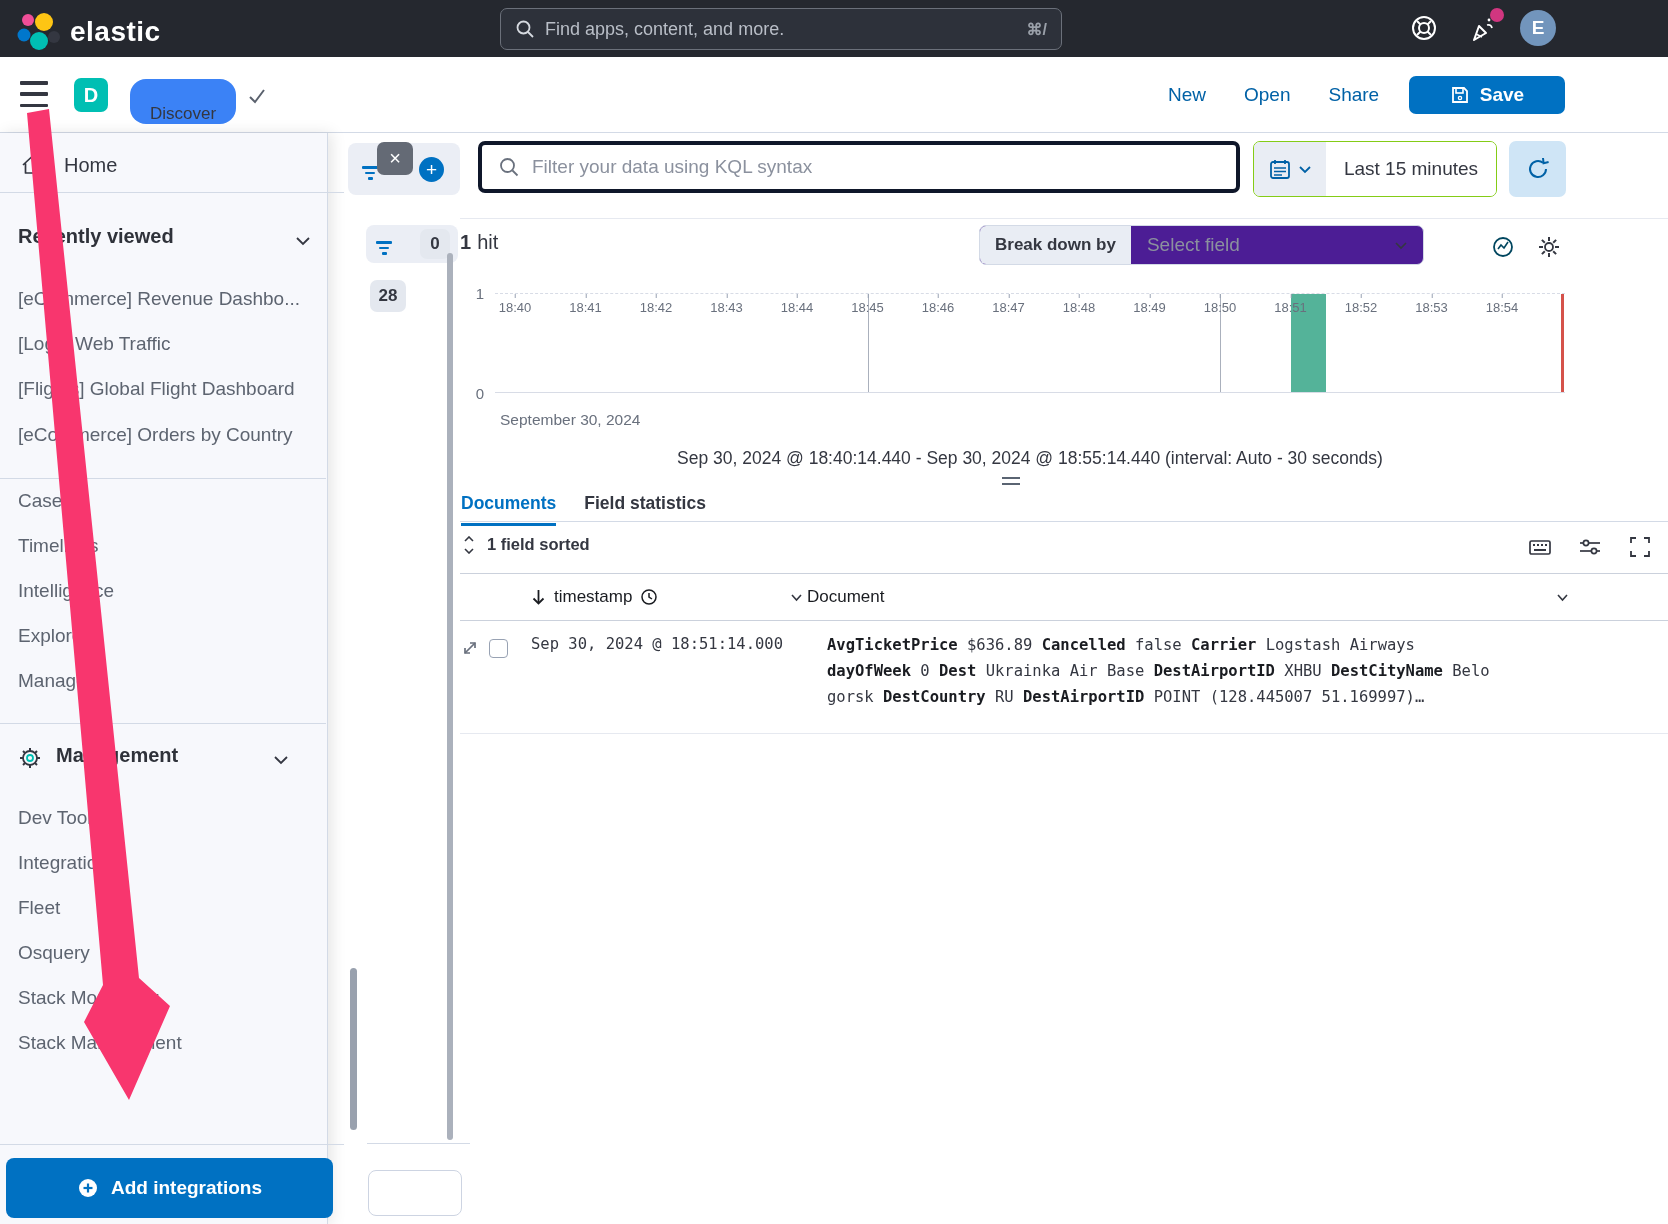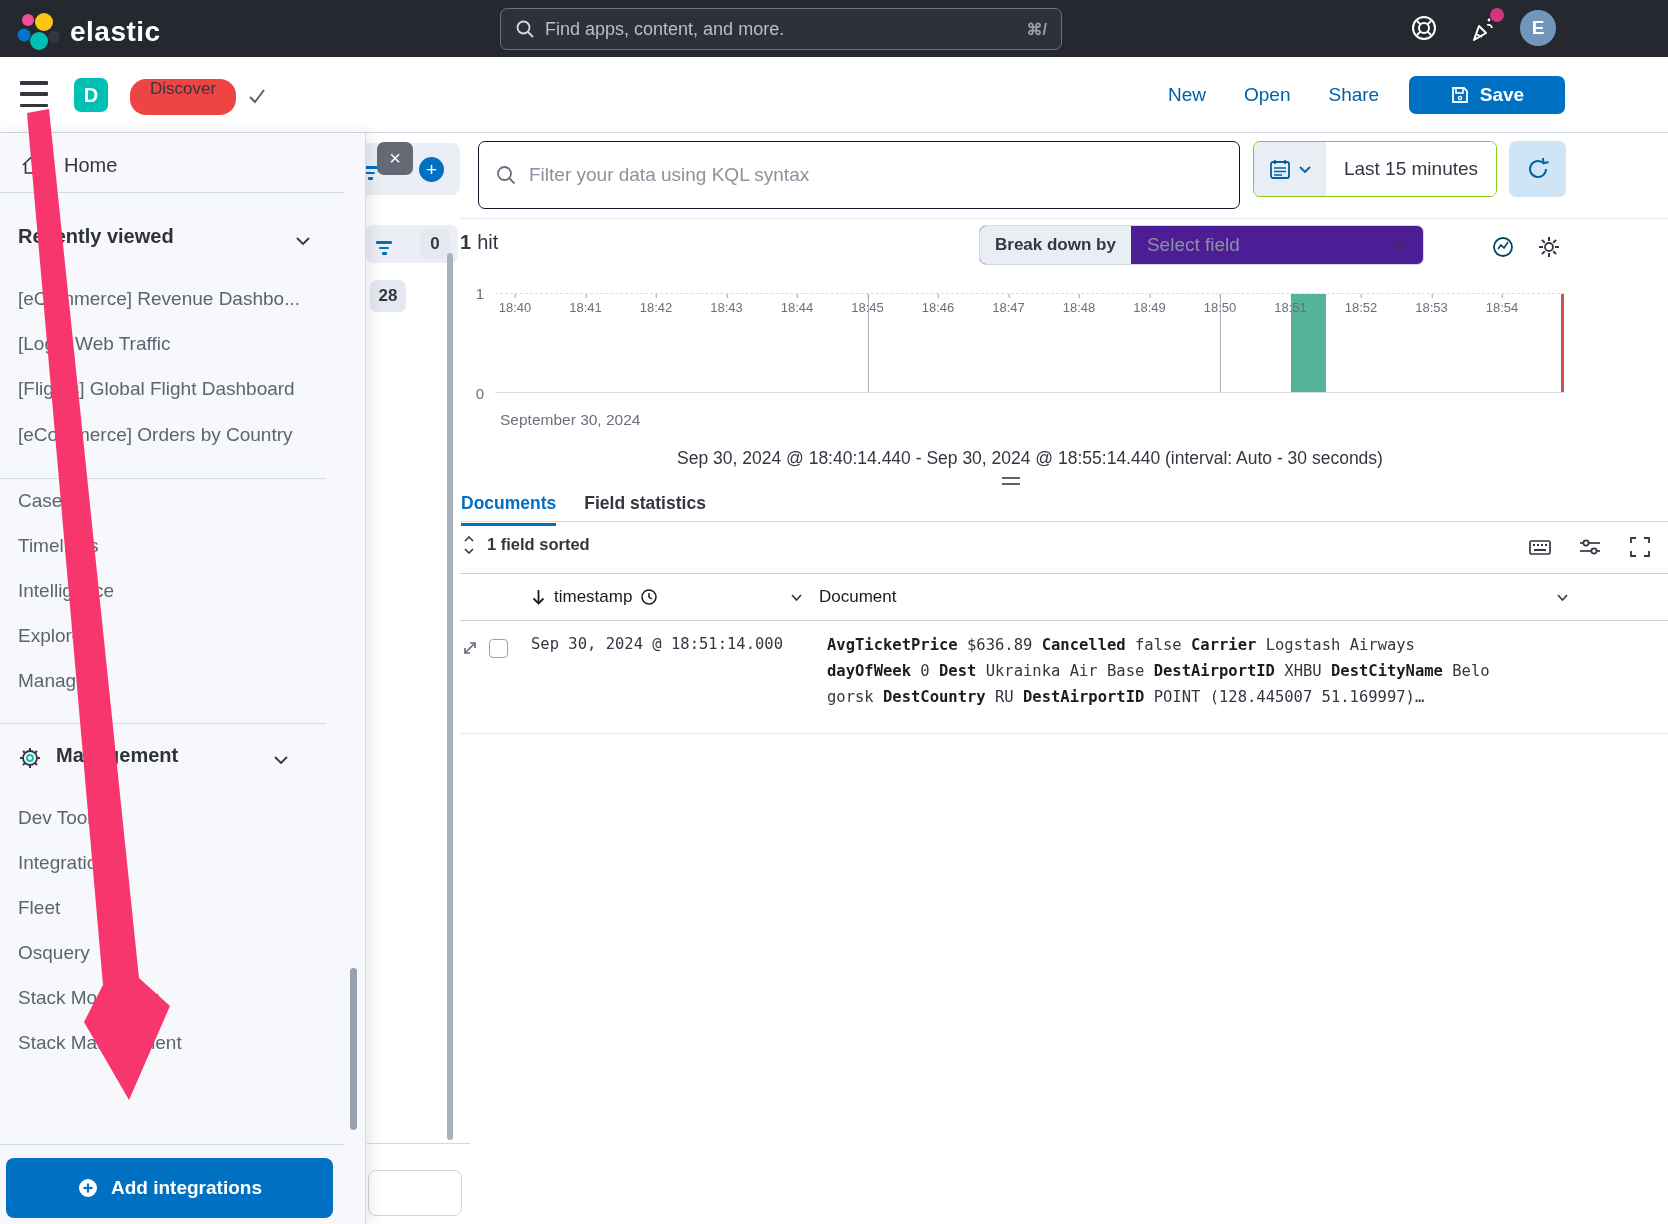--- a/index.html
+++ b/index.html
@@ -26,32 +26,32 @@
 
   
   #appbar { left:0; top:57px; width:1668px; height:76px; background:#fff;
     border-bottom:1px solid #d3dae6; z-index:20; }
   #hamburger { left:20px; top:24px; width:28px; height:26px; display:flex;
     flex-direction:column; justify-content:space-between; cursor:pointer; }
   #hamburger i { display:block; height:3.5px; background:#343741; border-radius:1px; }
   #space-badge { left:74px; top:21px; width:34px; height:34px; border-radius:7px;
     background:#00bfb3; color:#fff; font-size:20px; font-weight:700;
     display:flex; align-items:center; justify-content:center; }
-  #breadcrumb { left:130px; top:22px; height:36px; padding:0 20px; border-radius:16px;
-    background:#ef4444; color:#343741; font-size:17px; font-weight:500;
-    display:flex; align-items:flex-start; }
+  #breadcrumb { left:130px; top:22px; height:45px; padding:0 20px; border-radius:16px;
+    background:#3b82f6; color:#343741; font-size:17px; font-weight:500;
+    display:flex; align-items:flex-end; }
   #bc-check { left:246px; top:28px; color:#5a616d; }
   #appbar-links { right:103px; top:0; height:76px; display:flex; align-items:center; gap:38px; }
   #appbar-links span { color:#0061a6; font-size:19px; cursor:pointer; }
   #save-btn { left:1409px; top:19px; width:156px; height:38px; background:#0071c2;
     border-radius:7px; color:#fff; font-size:19px; font-weight:600; display:flex;
     align-items:center; justify-content:center; gap:10px; cursor:pointer; }
 
   
-  #nav { left:0; top:133px; width:366px; height:1091px; background:#f7f8fc; z-index:30;
+  #nav { left:0; top:133px; width:328px; height:1091px; background:#f7f8fc; z-index:30;
     border-right:1px solid #d3dae6; box-shadow:4px 0 14px rgba(0,0,0,.10); }
   .nav-div { left:0; width:344px; height:1px; background:#d3dae6; }
   .nav-div.short { left:0; width:326px; }
   #home-row { left:0; top:7px; width:344px; height:50px; display:flex; align-items:center;
     gap:22px; padding-left:20px; cursor:pointer; }
   #home-row span { font-size:20px; color:#343741; }
   .nav-head { left:18px; font-size:20px; font-weight:700; color:#2f323a; }
   .nav-item { left:18px; height:26px; font-size:19px; color:#5d6470; white-space:nowrap; cursor:pointer; }
   .chev { color:#343741; }
   #nav-scrollthumb { left:350px; top:835px; width:7px; height:162px; background:#99a1ae; border-radius:4px; }
@@ -71,21 +71,21 @@
     color:#fff; font-size:19px; display:flex; align-items:center; justify-content:center; cursor:pointer; }
   .badge { background:#e4e8ef; border-radius:7px; font-weight:700; font-size:17px; color:#343741;
     display:flex; align-items:center; justify-content:center; }
   #main-scrollbar { left:103px; top:120px; width:6px; height:887px; background:#abb1bc; border-radius:3px; }
   #strip-bottom-div { left:23px; top:1010px; width:103px; height:1px; background:#d3dae6; }
   #strip-input { left:24px; top:1037px; width:94px; height:46px; background:#fff;
     border:1px solid #cdd4e2; border-radius:8px; }
 
   
   #main { left:447px; top:133px; width:1221px; height:1091px; background:#fff; z-index:5; }
-  #kql { left:31px; top:8px; width:762px; height:68px; background:#fff; border:1px solid #0f172a;
+  #kql { left:31px; top:8px; width:762px; height:52px; background:#fff; border:4px solid #0f172a;
     border-radius:7px; display:flex; align-items:center; padding:0 16px; gap:12px; }
   #kql .ph { color:#8b919e; font-size:19px; }
   #datepicker { left:806px; top:8px; width:244px; height:56px; border:1px solid #84cc16;
     border-radius:7px; display:flex; overflow:hidden; }
   #datepicker .cal-seg { width:72px; background:#e9edf4; display:flex; align-items:center;
     justify-content:center; gap:6px; cursor:pointer; }
   #datepicker .range { flex:1; background:#fff; display:flex; align-items:center;
     justify-content:center; font-size:19px; color:#343741; cursor:pointer; }
   #refresh-btn { left:1062px; top:8px; width:57px; height:56px; background:#cfe5f6; border-radius:7px;
     color:#0061a6; display:flex; align-items:center; justify-content:center; cursor:pointer; }
@@ -374,21 +374,21 @@
       </svg>
       <span>timestamp</span>
       <svg width="18" height="18" viewBox="0 0 18 18">
         <circle cx="9" cy="9" r="7" fill="none" stroke="#1a1c21" stroke-width="1.5"></circle>
         <polyline points="9,5 9,9 12,11" fill="none" stroke="#1a1c21" stroke-width="1.5"></polyline>
       </svg>
     </div>
     <svg class="abs" style="left:342px;top:16px" width="15" height="15" viewBox="0 0 15 15">
       <polyline points="3,5 7.5,10 12,5" fill="none" stroke="#343741" stroke-width="1.6"></polyline>
     </svg>
-    <div class="hcell" style="left:372px">
+    <div class="hcell" style="left:360px">
       <span>Document</span>
     </div>
     <svg class="abs" style="left:1108px;top:16px" width="15" height="15" viewBox="0 0 15 15">
       <polyline points="3,5 7.5,10 12,5" fill="none" stroke="#343741" stroke-width="1.6"></polyline>
     </svg>
   </div>
   <div id="thead-bottom" class="abs"></div>
 
   <div id="trow" class="abs">
     <svg class="abs" style="left:14px;top:18px" width="18" height="18" viewBox="0 0 18 18">

